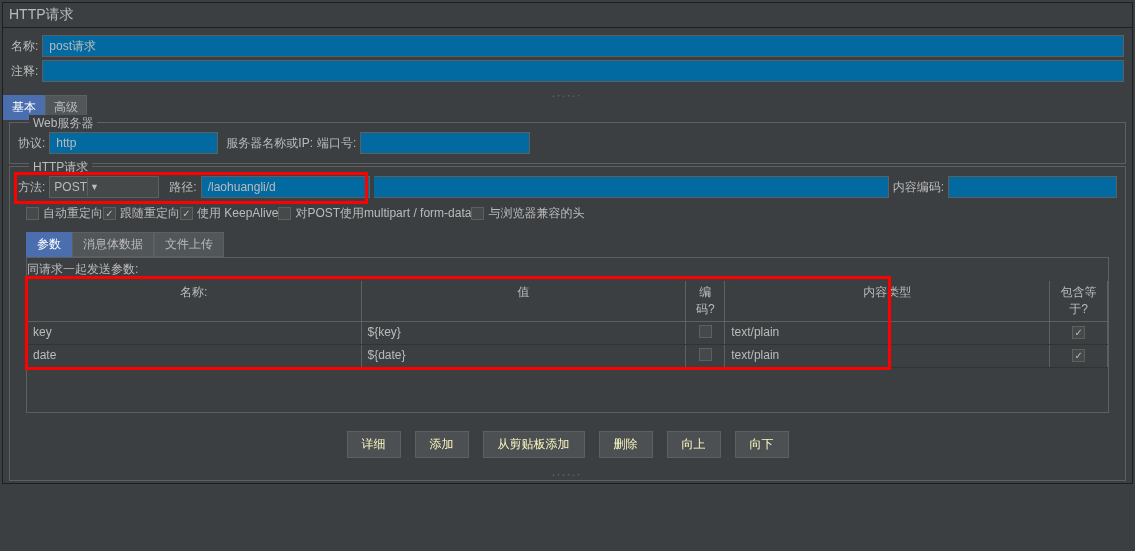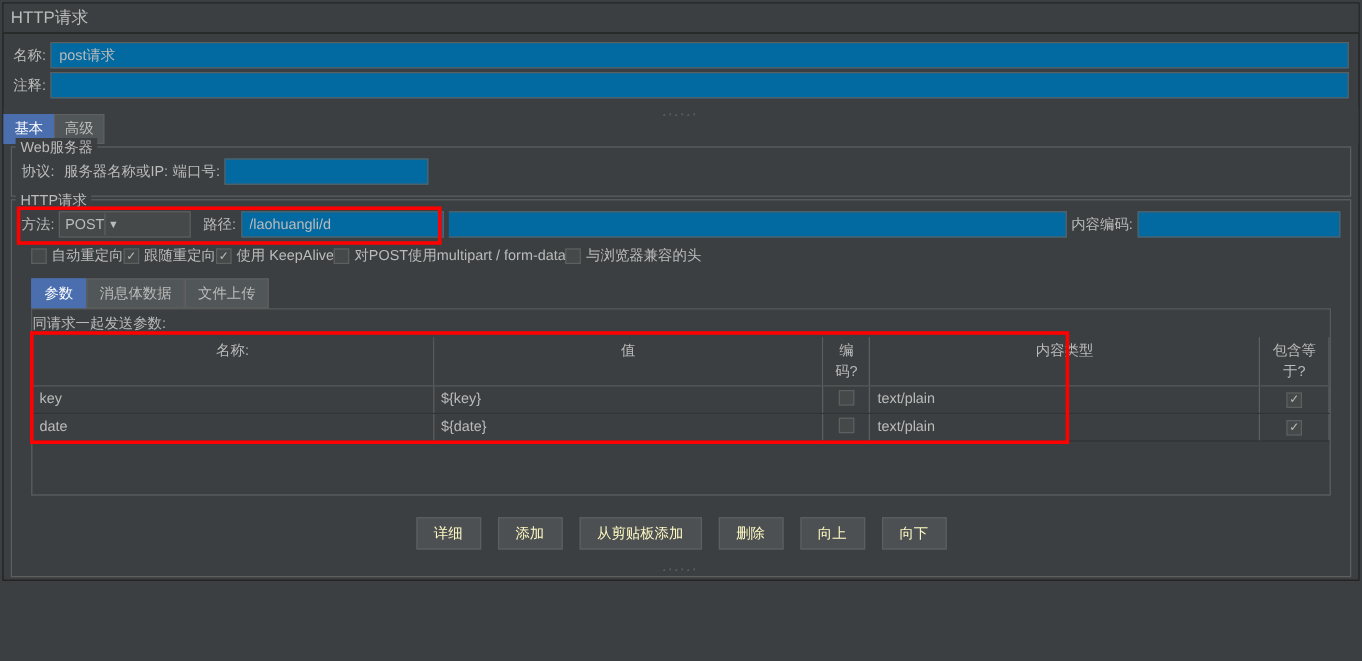--- a/index.html
+++ b/index.html
@@ -9,21 +9,21 @@
     .panel { padding: 4px 8px; }
     .row { display: flex; align-items: center; gap: 4px; margin: 3px 0; }
     .lbl { font-size: 12px; color: #bbbbbb; white-space: nowrap; }
     .fld { flex: 1; background: #0369a1; border: 1px solid #5e6060; height: 22px; padding: 2px 6px; color: #bbbbbb; font-size: 12px; }
     .grip { height: 6px; background: #3c3f41; position: relative; text-align: center; }
     .grip::after { content: "▴▾▴▾▴▾"; font-size: 4px; color: #5e6060; letter-spacing: 3px; position: relative; top: -3px; }
     .tabbar { display: flex; background: #3c3f41; }
     .tab { padding: 3px 8px; background: #515658; border: 1px solid #5e6060; color: #bbbbbb; font-size: 12px; cursor: pointer; }
     .tab.act { background: #4b6eaf; color: #fff; border-color: #4b6eaf; }
     .fs { border: 1px solid #5e6060; margin: 2px 6px; padding: 6px 8px; position: relative; }
-    .fs-lbl { position: absolute; top: -8px; left: 3px; background: #3c3f41; padding: 0 4px; font-size: 12px; color: #bbbbbb; }
+    .fs-lbl { position: absolute; top: -8px; left: 19px; background: #3c3f41; padding: 0 4px; font-size: 12px; color: #bbbbbb; }
     .sel { background: #45494a; border: 1px solid #5e6060; height: 22px; color: #bbbbbb; font-size: 12px; padding: 2px 4px; width: 110px; position: relative; display: flex; align-items: center; justify-content: flex-start; }
     .sel-arr { width: 14px; height: 18px; background: #45494a; border-left: 1px solid #5e6060; text-align: center; line-height: 18px; font-size: 9px; }
     .cbrow { display: flex; align-items: center; padding: 4px 8px; font-size: 12px; }
     .cb { display: flex; align-items: center; gap: 4px; white-space: nowrap; }
     .cbx { width: 13px; height: 13px; background: #45494a; border: 1px solid #5e6060; display: inline-flex; align-items: center; justify-content: center; font-size: 10px; color: #bbbbbb; }
     .cbx.ck::after { content: "✓"; }
     .subtab { display: flex; margin: 6px 8px 0; }
     .subtab .tab { padding: 3px 10px; }
     .boxed { border: 1px solid #5e6060; margin: 0 8px 8px; }
     .tblhdr { display: flex; background: #3c3f41; border-bottom: 1px solid #5e6060; }
@@ -62,20 +62,21 @@
 
   <div class="tabbar">
     <div class="tab act">基本</div>
     <div class="tab">高级</div>
   </div>
 
   <div class="fs rel">
     <span class="fs-lbl">Web服务器</span>
     <div class="row">
       <span class="lbl">协议:</span>
+      <input class="fld" style="flex: 0 0 130px;" value="http">
       <span class="lbl" style="margin-left:4px">服务器名称或IP:</span>
       <span class="lbl">端口号:</span>
       <input class="fld" style="flex: 0 0 170px;" value="">
     </div>
   </div>
 
   <div class="fs rel">
     <span class="fs-lbl">HTTP请求</span>
     <div class="row rel">
       <div class="hl-box" style="left:-4px;top:-4px;width:354px;height:32px"></div>

